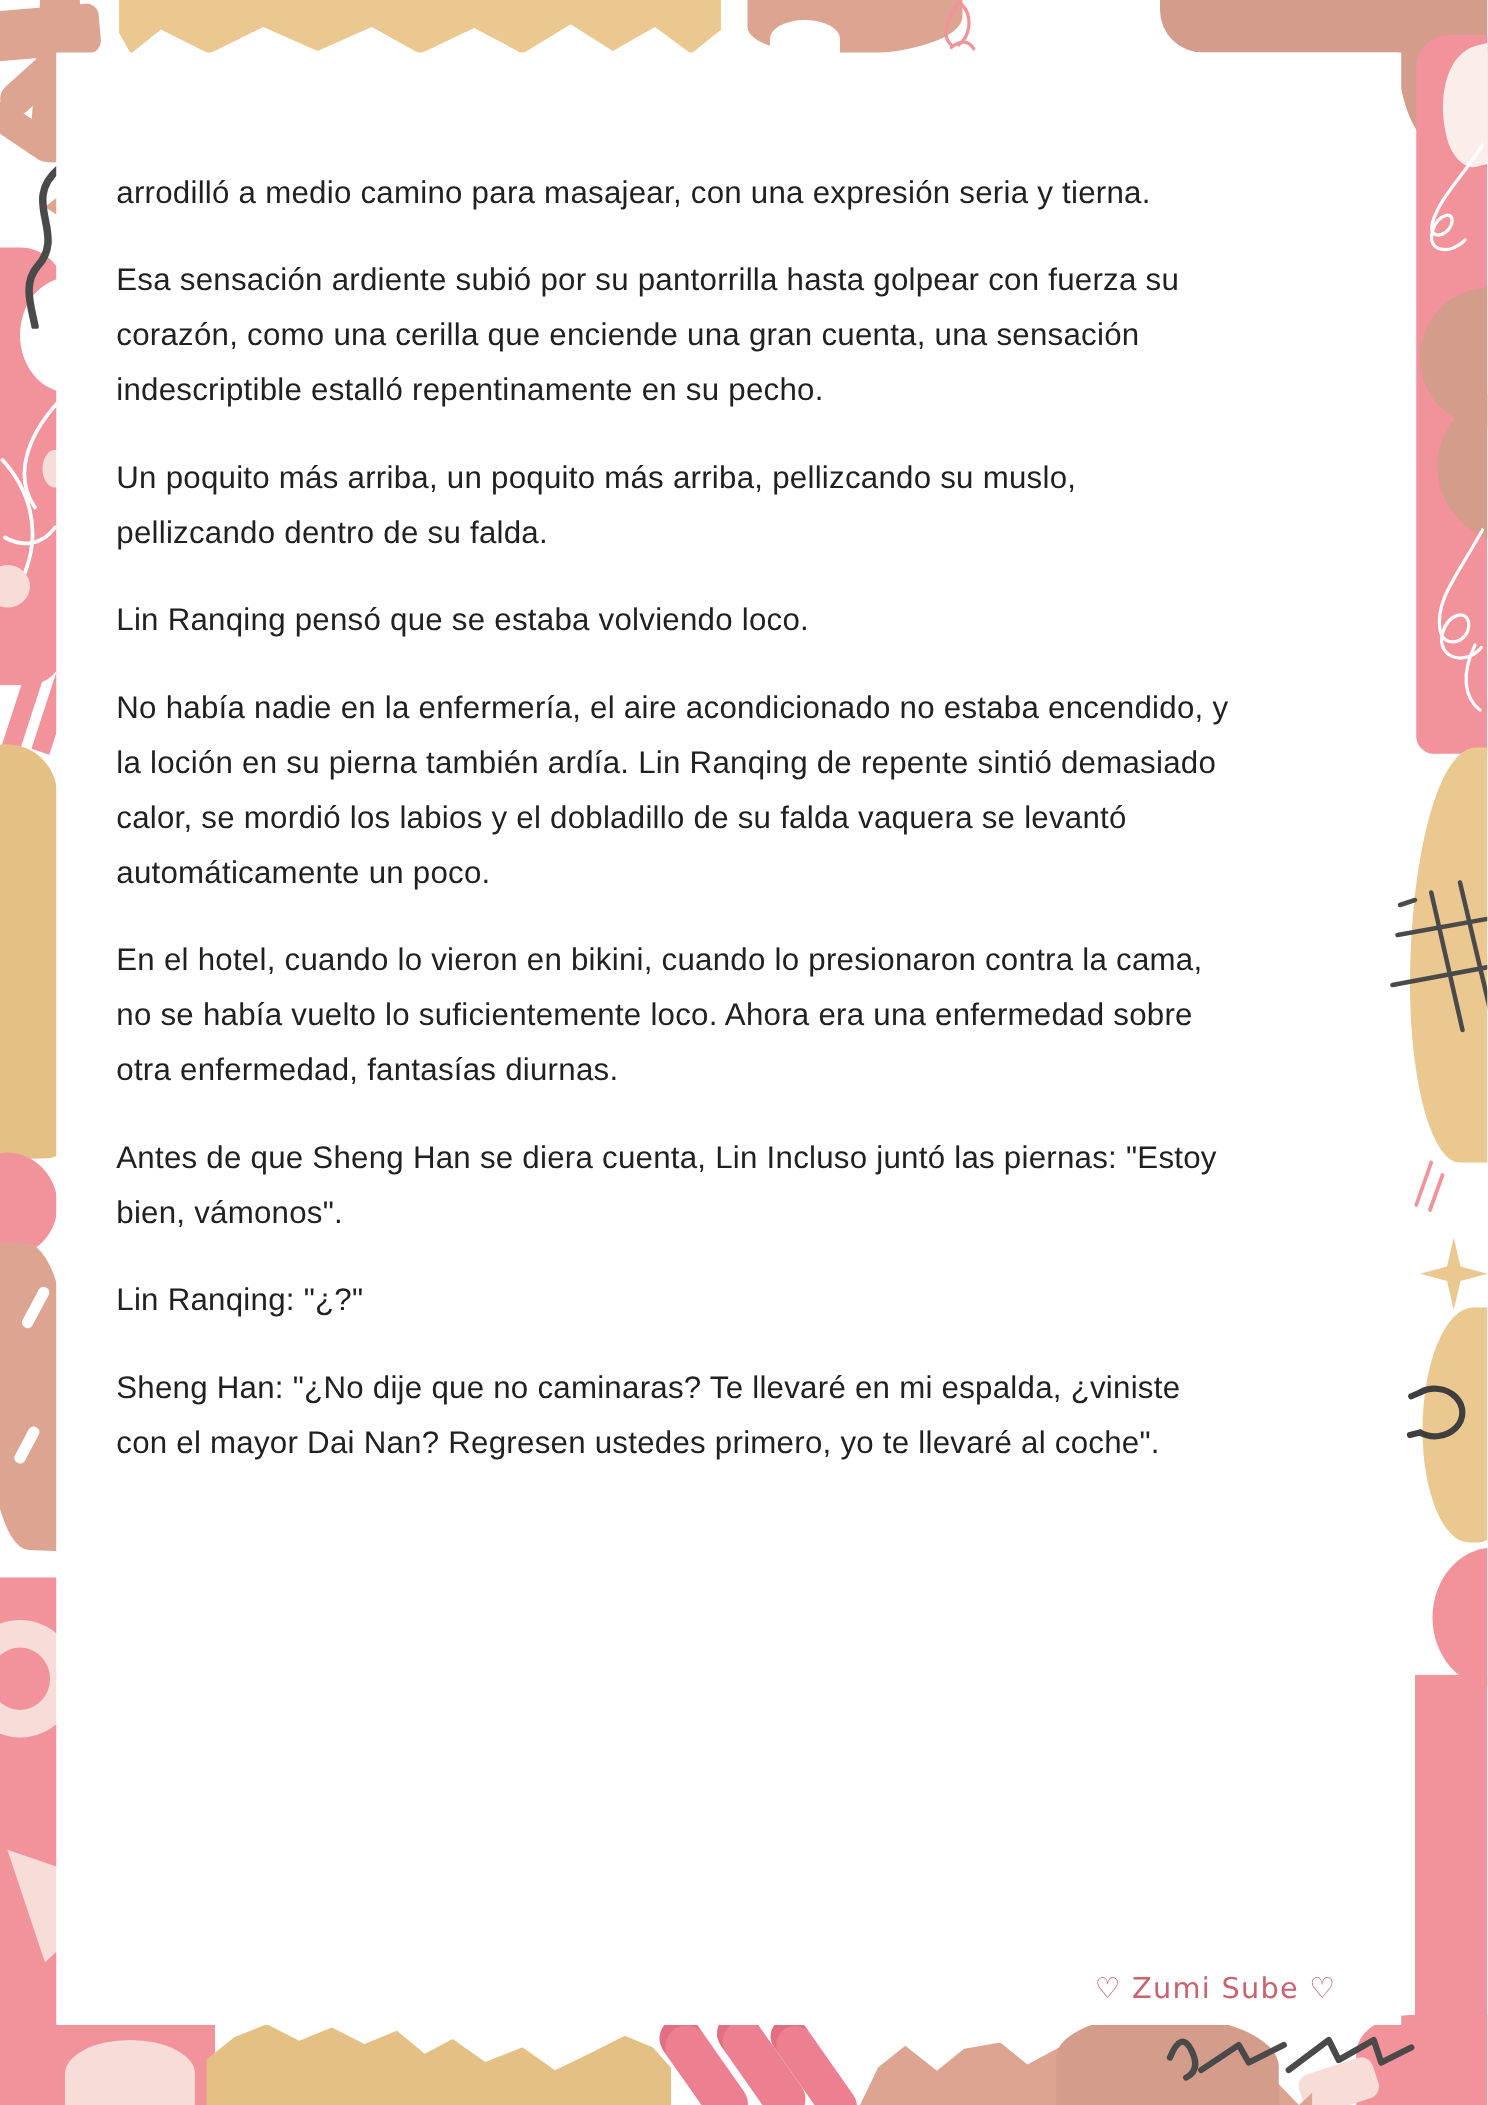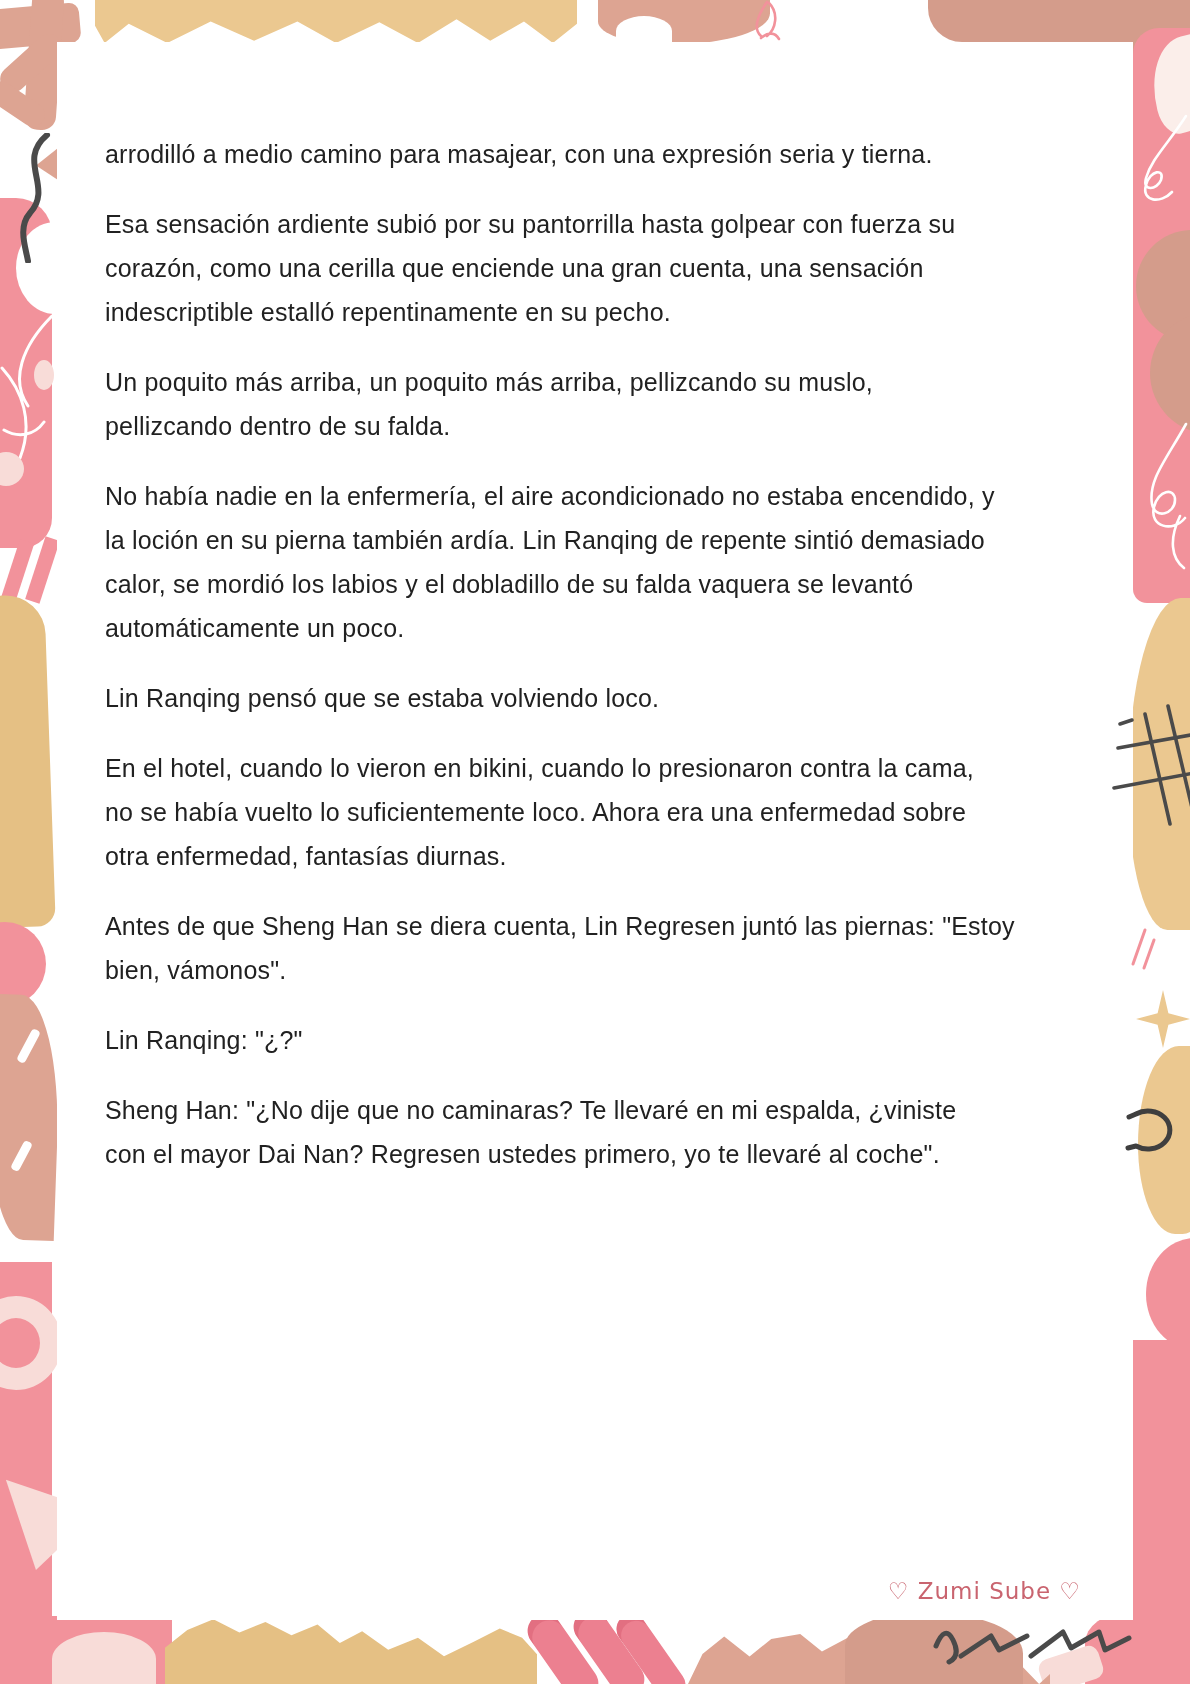--- a/index.html
+++ b/index.html
@@ -9,21 +9,21 @@
   }
   *{margin:0;padding:0;box-sizing:border-box;}
   html,body{background:#fff;}
   .page{position:relative;width:1190px;height:1684px;background:#fff;overflow:hidden;
     font-family:"Liberation Sans",sans-serif;}
   .art{position:absolute;}
   .grain{background-image:radial-gradient(rgba(120,60,40,.14) 1px,transparent 1.3px);background-size:5px 5px;}
   .grain2{background-image:radial-gradient(rgba(120,40,50,.12) 1px,transparent 1.3px);background-size:4px 4px;}
 
   
-  .content-box{position:absolute;left:57px;top:42px;width:1076px;height:1578px;background:#fff;z-index:2;}
+  .content-box{position:absolute;left:45px;top:42px;width:1076px;height:1578px;background:#fff;z-index:2;}
   .text-col{position:absolute;left:48px;top:90px;right:52px;color:var(--ink);
     font-size:25px;line-height:44px;letter-spacing:.2px;}
   .para{margin:0 0 26px 0;white-space:pre-line;}
   .watermark{position:absolute;right:52px;bottom:16px;font-size:23px;color:var(--wm);
     font-family:"DejaVu Sans",sans-serif;letter-spacing:1px;}
 
   
   .tl-bar-h{left:-12px;top:6px;width:92px;height:40px;background:var(--salmon);border-radius:10px;transform:rotate(-5deg);}
   .tl-bar-v{left:28px;top:-12px;width:32px;height:142px;background:var(--salmon);border-radius:14px;transform:rotate(4deg);}
   .tl-diag1{left:-6px;top:50px;width:74px;height:26px;background:var(--salmon);border-radius:13px;transform:rotate(-42deg);}
@@ -207,29 +207,29 @@
   </div>
 
   <div class="content-box">
     <div class="text-col">
         <p class="para">arrodilló a medio camino para masajear, con una expresión seria y tierna.</p>
         <p class="para">Esa sensación ardiente subió por su pantorrilla hasta golpear con fuerza su
 corazón, como una cerilla que enciende una gran cuenta, una sensación
 indescriptible estalló repentinamente en su pecho.</p>
         <p class="para">Un poquito más arriba, un poquito más arriba, pellizcando su muslo,
 pellizcando dentro de su falda.</p>
+        <p class="para">Lin Ranqing pensó que se estaba volviendo loco.</p>
         <p class="para">No había nadie en la enfermería, el aire acondicionado no estaba encendido, y
 la loción en su pierna también ardía. Lin Ranqing de repente sintió demasiado
 calor, se mordió los labios y el dobladillo de su falda vaquera se levantó
 automáticamente un poco.</p>
-        <p class="para">Lin Ranqing pensó que se estaba volviendo loco.</p>
         <p class="para">En el hotel, cuando lo vieron en bikini, cuando lo presionaron contra la cama,
 no se había vuelto lo suficientemente loco. Ahora era una enfermedad sobre
 otra enfermedad, fantasías diurnas.</p>
-        <p class="para">Antes de que Sheng Han se diera cuenta, Lin Regresen juntó las piernas: "Estoy
+        <p class="para">Antes de que Sheng Han se diera cuenta, Lin Incluso juntó las piernas: "Estoy
 bien, vámonos".</p>
         <p class="para">Lin Ranqing: "¿?"</p>
         <p class="para">Sheng Han: "¿No dije que no caminaras? Te llevaré en mi espalda, ¿viniste
 con el mayor Dai Nan? Regresen ustedes primero, yo te llevaré al coche".</p>
       </div>
     <div class="watermark">♡ Zumi Sube ♡</div>
   </div>
 
 </div>
 

